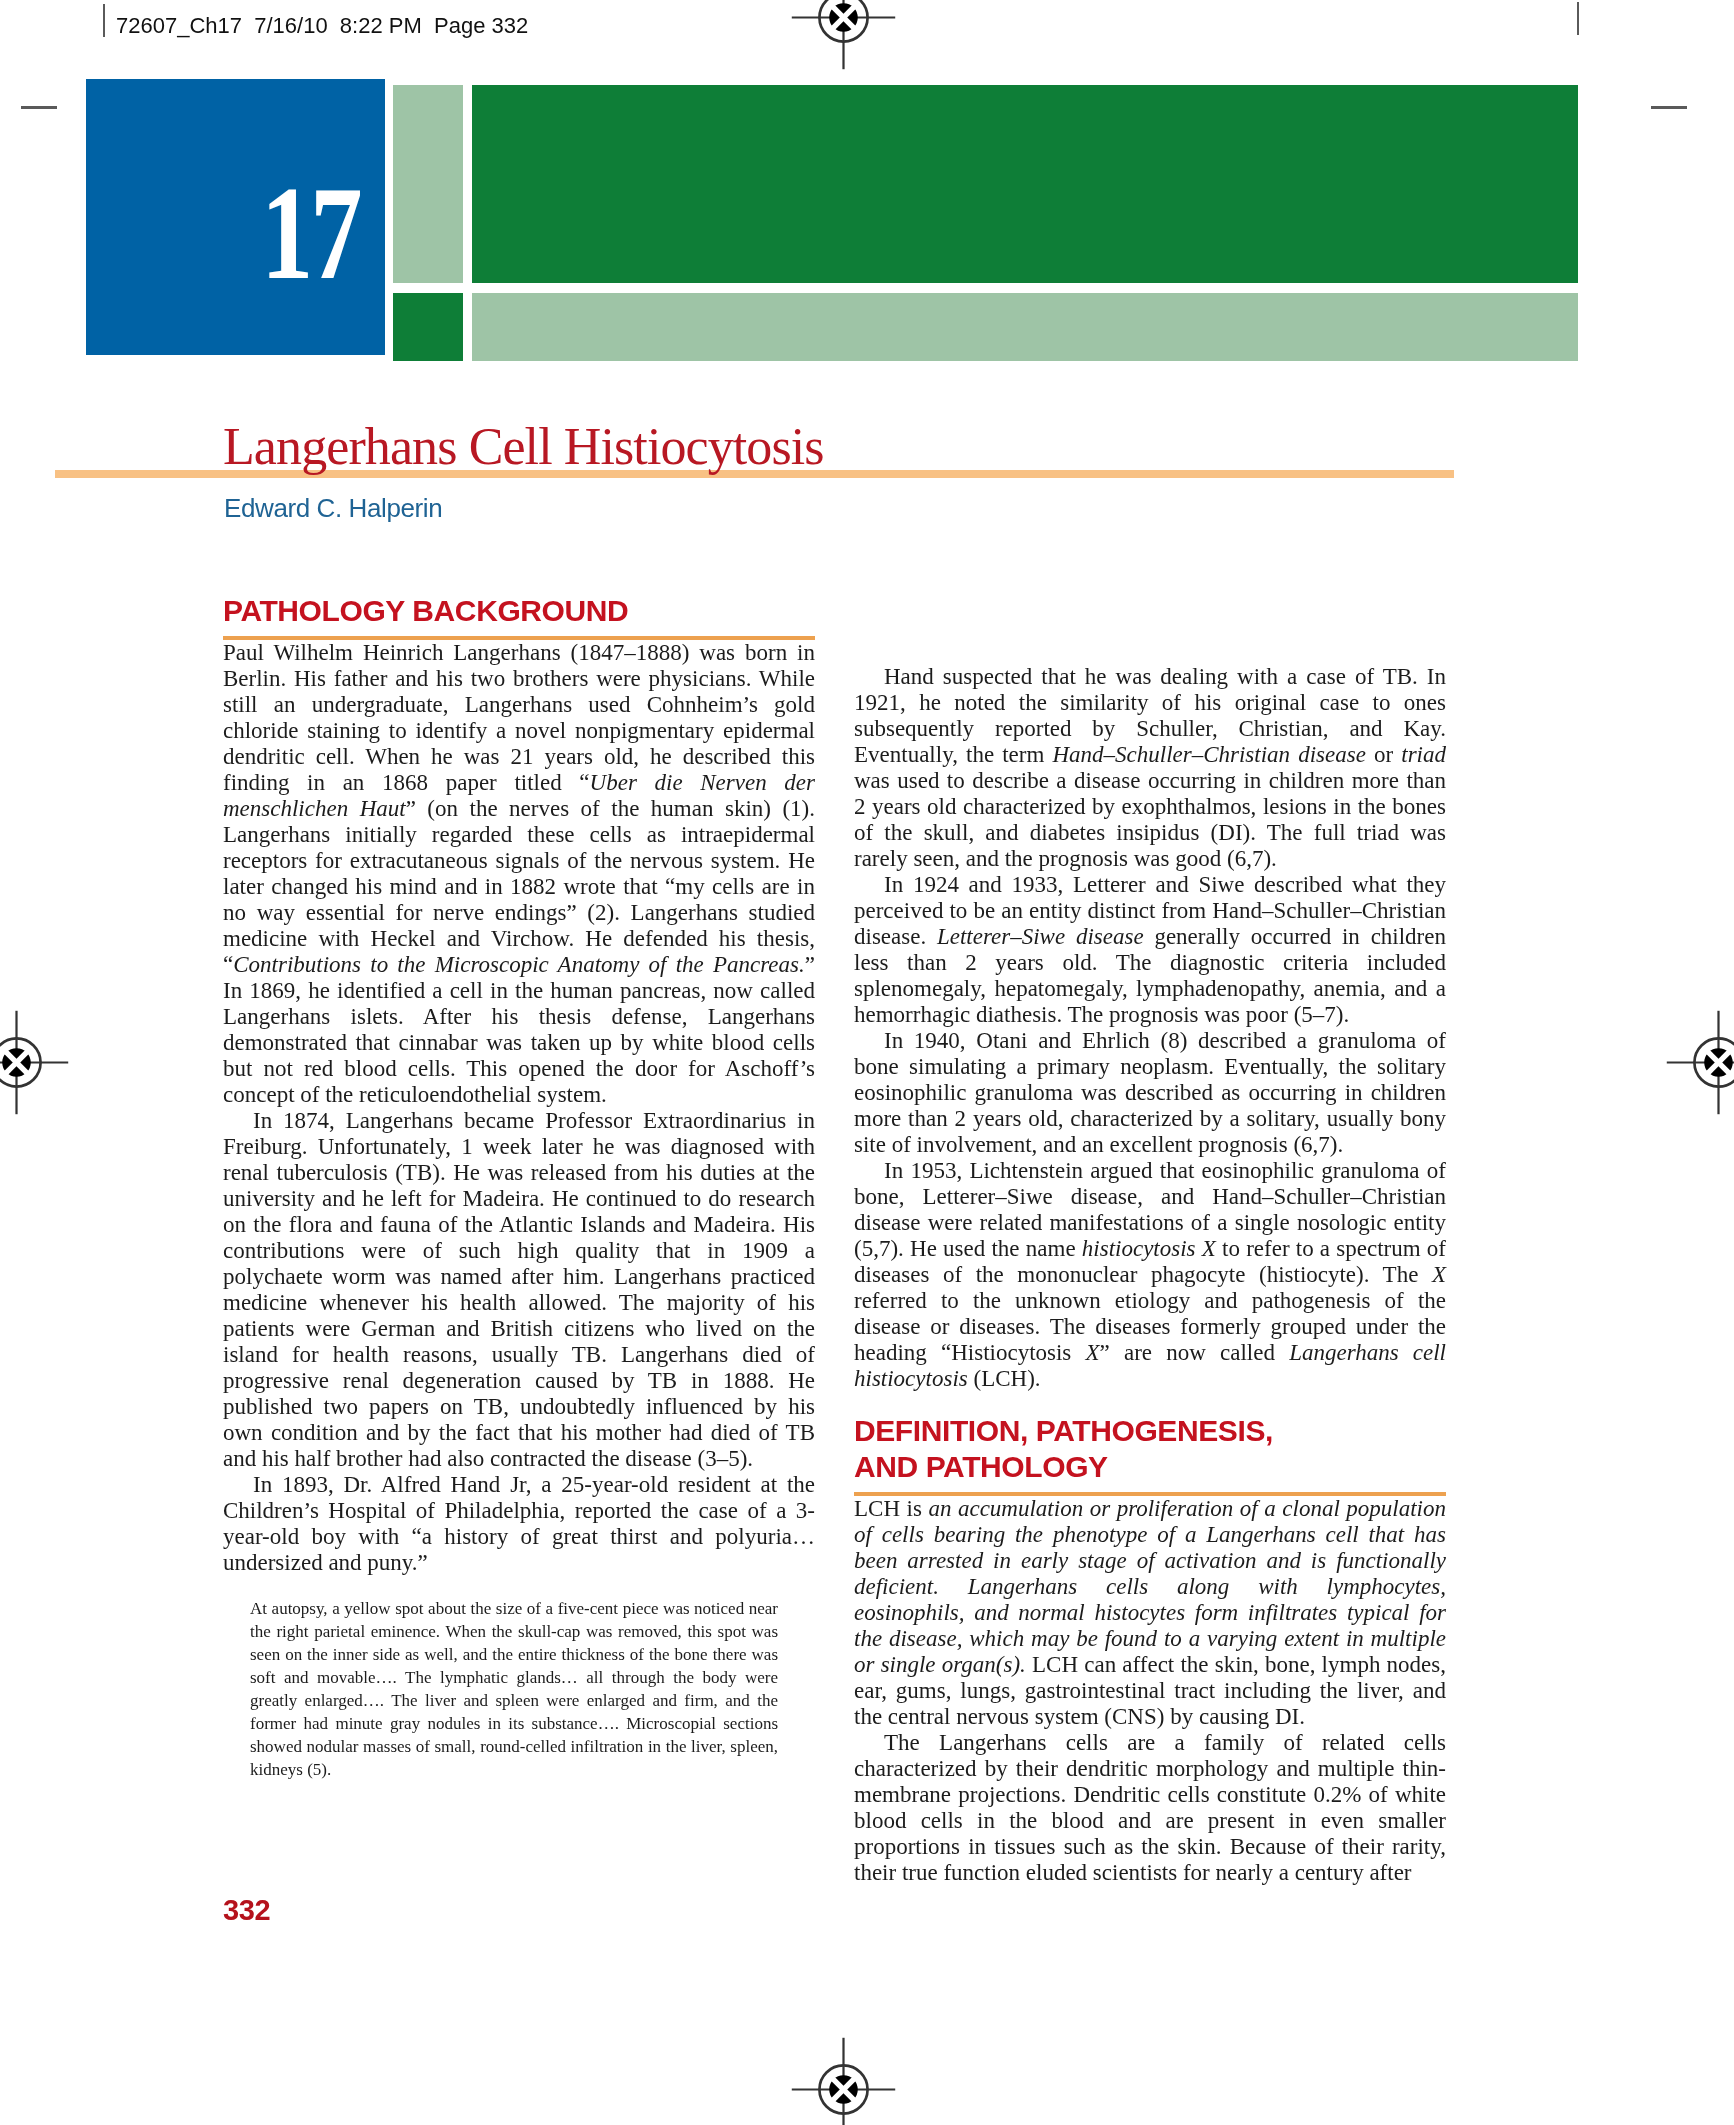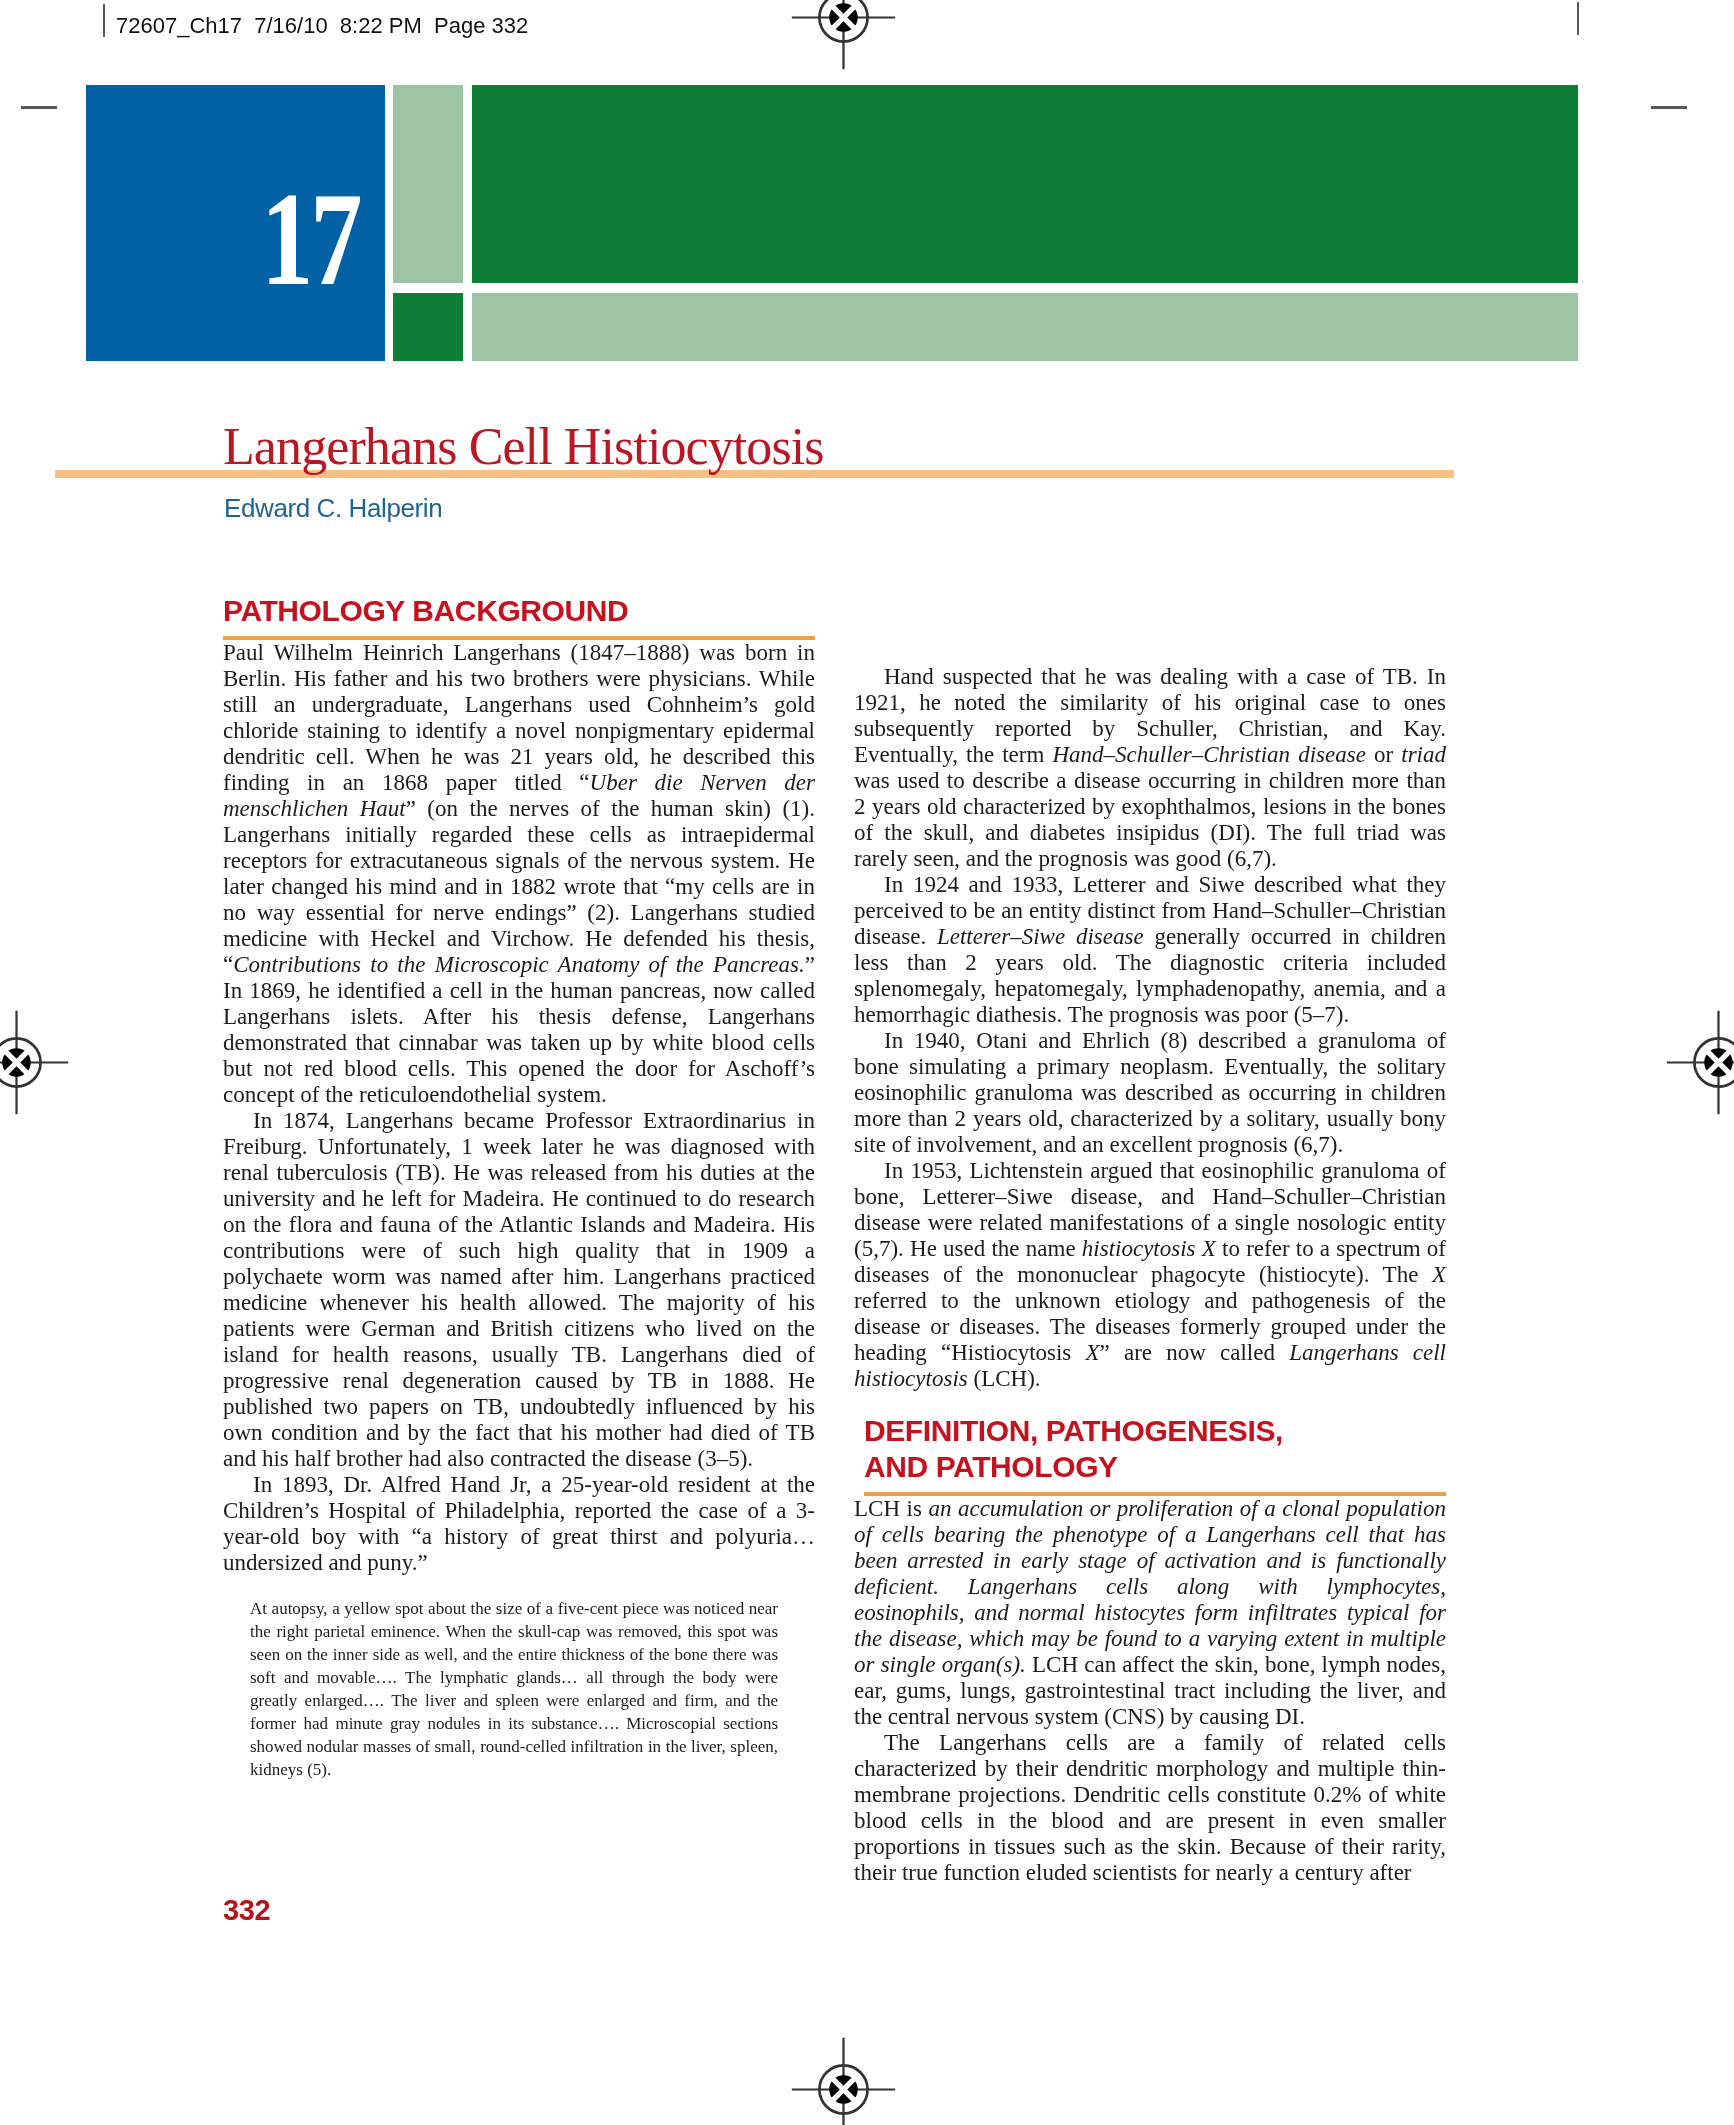--- a/index.html
+++ b/index.html
@@ -11,21 +11,21 @@
                 font-size:22px;color:#111;white-space:pre;}
 
   
   .crop{position:absolute;background:#5a5a5a;}
   .crop.v{width:1.8px;height:33px;}
   .crop.h{width:36px;height:2.7px;}
   .regmark{position:absolute;width:107px;height:107px;}
 
   
   .blk{position:absolute;}
-  .blue-block{left:86px;top:85px;width:299px;height:276px;background:#0062a5;}
+  .blue-block{left:86px;top:79px;width:299px;height:276px;background:#0062a5;}
   .chapter-number{position:absolute;right:25px;bottom:55px;color:#ffffff;
                   font-family:"Liberation Serif",serif;font-weight:bold;font-size:134px;line-height:1;
                   transform:scaleX(0.78);transform-origin:100% 100%;letter-spacing:-3.6px;}
   .green-strip{left:393px;top:85px;width:70px;height:198px;background:#9ec4a6;}
   .green-block{left:472px;top:85px;width:1106px;height:198px;background:#0e7e37;}
   .green-square{left:393px;top:293px;width:70px;height:68px;background:#0e7e37;}
   .green-bar{left:472px;top:293px;width:1106px;height:68px;background:#9ec4a6;}
 
   
   .title-band{position:absolute;left:55px;top:470px;width:1399px;height:8px;background:#f8c184;}
@@ -34,21 +34,21 @@
   .chapter-author{position:absolute;left:224px;top:493px;font-family:"Liberation Sans",sans-serif;
                   font-size:26px;color:#1f6394;letter-spacing:-0.4px;z-index:2;}
 
   
   .col{position:absolute;top:593px;width:592px;}
   .col.left{left:223px;}
   .col.right{left:854px;}
   .sec-heading{font-family:"Liberation Sans",sans-serif;font-weight:bold;font-size:30px;
                line-height:36px;color:#c4121f;letter-spacing:-0.4px;margin:0;}
   .heading-rule{height:3.6px;background:#eda14f;margin-top:7.1px;}
-  .def-heading-wrap{margin-top:21.4px;margin-left:10px;}
+  .def-heading-wrap{margin-top:21.4px;}
 
   .body-text p{margin:0;font-size:23px;line-height:26px;text-align:justify;}
   .body-text p.indent{text-indent:30px;}
   .first-para{margin-top:23px;}
   .right-top{padding-top:71px;}
   .def-first{margin-top:21.4px;}
 
   blockquote{margin:21.4px 37px 0 27px;font-size:17px;line-height:23px;text-align:justify;}
 
   em{font-style:italic;}

